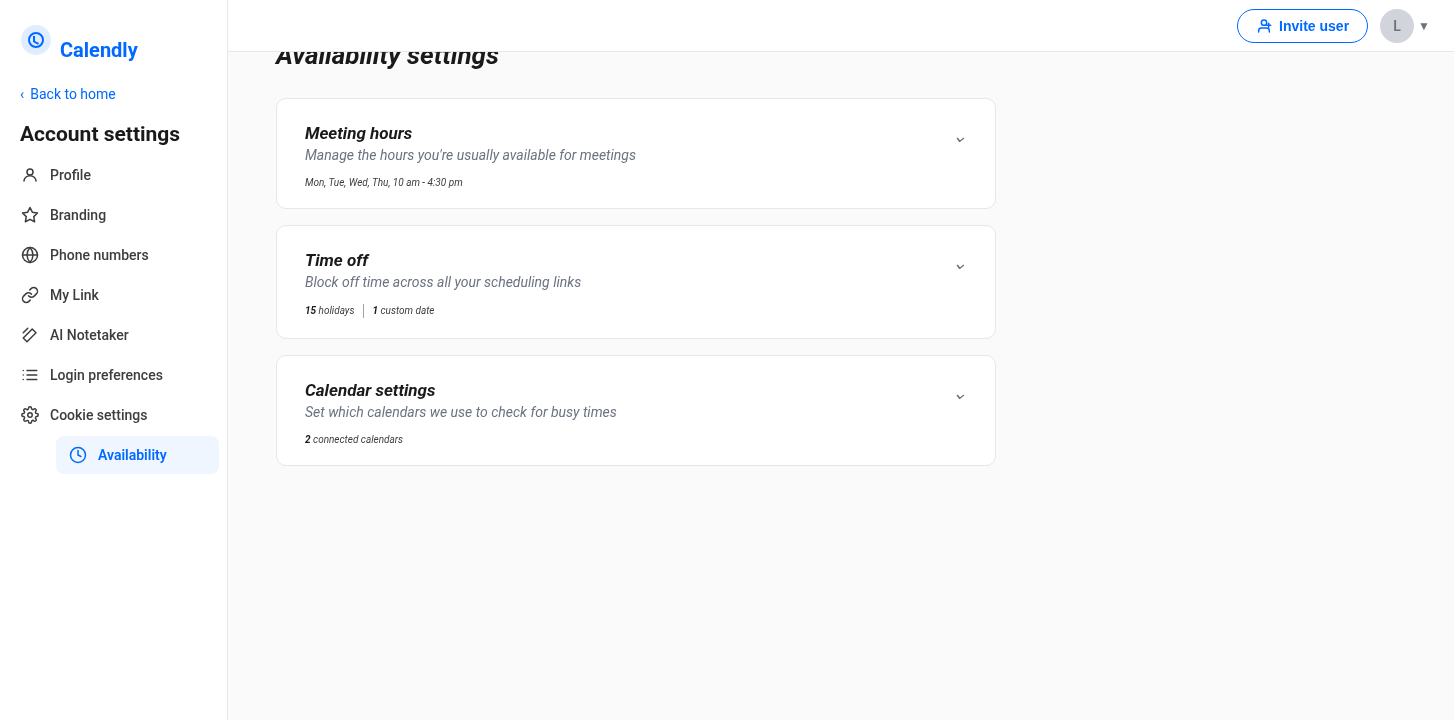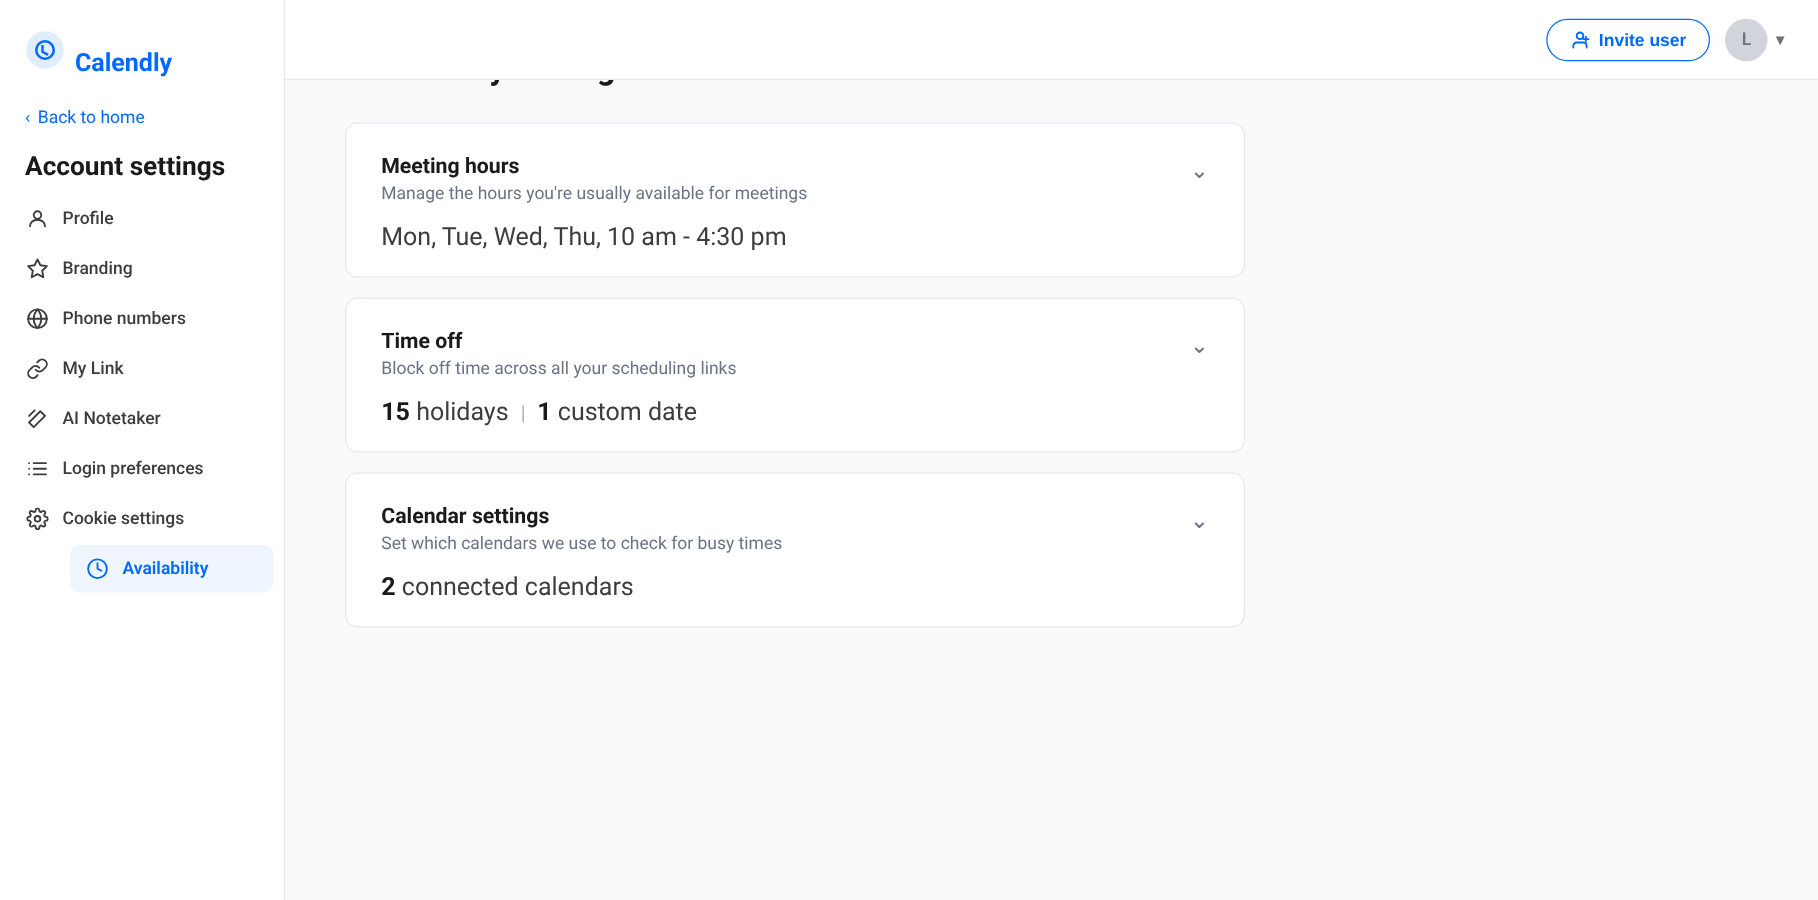--- a/index.html
+++ b/index.html
@@ -79,20 +79,21 @@
       justify-content: center;
       flex-shrink: 0;
     }
 
     
     .main {
       flex: 1;
       background: #fafafa;
       overflow-y: auto;
       padding: 40px 48px;
+      font-style: italic;
     }
     .page-title {
       font-size: 26px;
       font-weight: 700;
       color: #1a1a1a;
       margin-bottom: 28px;
     }
 
     
     .settings-card {
@@ -120,21 +121,21 @@
       color: #6b7280;
     }
     .card-chevron {
       color: #6b7280;
       font-size: 18px;
       cursor: pointer;
       margin-top: 2px;
     }
     .card-detail {
       margin-top: 14px;
-      font-size: 20px;
+      font-size: 10px;
       color: #3d3d3d;
     }
     .card-detail strong {
       font-weight: 700;
       color: #1a1a1a;
     }
     .separator {
       width: 1px;
       height: 14px;
       background: #9ca3af;
@@ -142,21 +143,21 @@
       margin: 0 6px;
       vertical-align: middle;
     }
 
     
     .topbar {
       position: fixed;
       top: 0;
       right: 0;
       left: 228px;
-      height: 64px;
+      height: 52px;
       background: #fff;
       border-bottom: 1px solid #e5e7eb;
       display: flex;
       align-items: center;
       justify-content: flex-end;
       padding: 0 24px;
       gap: 12px;
       z-index: 10;
     }
     .invite-btn {

